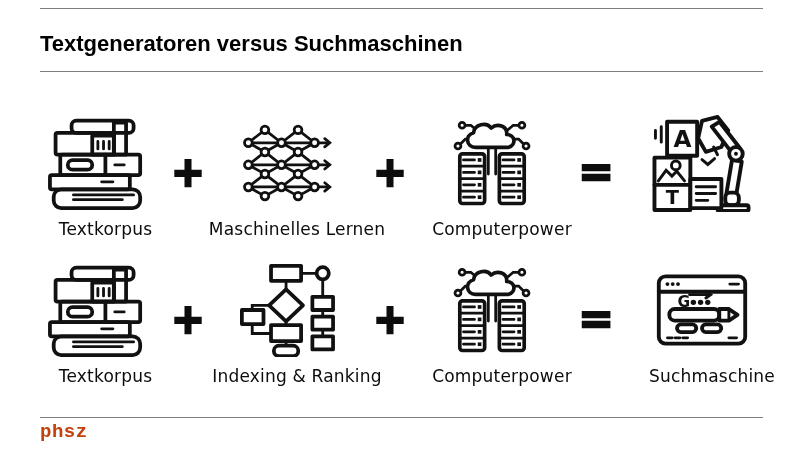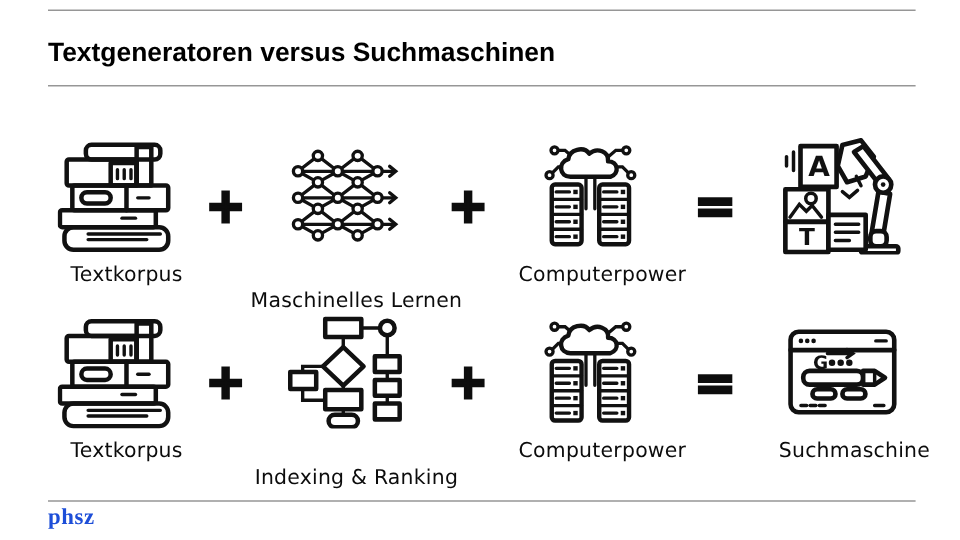--- a/index.html
+++ b/index.html
@@ -4,27 +4,27 @@
 <style>
   html,body{margin:0;padding:0;background:#fff;}
   #canvas{position:relative;width:800px;height:450px;background:#ffffff;overflow:hidden;
           font-family:"DejaVu Sans",sans-serif;color:#0d0d0d;}
   .rule{position:absolute;left:40px;width:723px;height:1px;background:#7d7d7d;}
   .rule.top{top:8px;}
   .rule.mid{top:71px;}
   .rule.bottom{top:417px;}
   .title{position:absolute;left:40px;top:16px;font-family:"Liberation Sans",sans-serif;
          font-weight:bold;font-size:22px;color:#000;white-space:nowrap;}
-  .brand{position:absolute;left:40px;top:421px;font-family:Liberation Serif, serif;
-         font-weight:bold;font-size:19px;letter-spacing:.5px;color:#1d4ed8;}
+  .brand{position:absolute;left:40px;top:421px;font-family:Liberation Mono, monospace;
+         font-weight:bold;font-size:19px;letter-spacing:.5px;color:#c2410c;}
   .eq-row{position:absolute;left:38px;width:730px;display:flex;align-items:flex-start;}
   .eq-row.r1{top:112px;}
   .eq-row.r2{top:259px;}
   .cell{display:flex;flex-direction:column;align-items:center;}
-  .c1{width:115px;} .c2{width:128px;gap:22px;} .c3{width:126px;} .c4{width:130px;}
+  .c1{width:115px;} .c2{width:128px;} .c3{width:126px;} .c4{width:130px;}
   .iconbox{height:102px;display:flex;align-items:center;justify-content:center;}
   .lbl{margin-top:5px;font-size:17px;letter-spacing:.2px;white-space:nowrap;color:#0c0c0c;margin-left:20px;}
   .opbox{height:102px;display:flex;align-items:center;justify-content:center;
          box-sizing:border-box;padding-top:18px;}
   .op1{width:70px;} .op2{width:78px;} .op3{width:82px;}
   .op{font-weight:bold;color:#0d0d0d;-webkit-text-stroke:2.4px #0d0d0d;line-height:1;}
   .op.plus{font-size:40px;}
   .op.equals{font-size:42px;}
   svg{display:block;}
   svg .ln{stroke:#111;stroke-width:4;fill:none;stroke-linejoin:round;stroke-linecap:round;}

